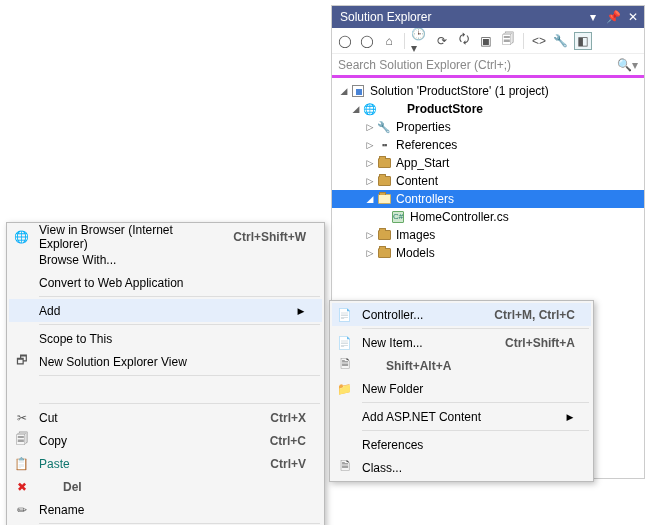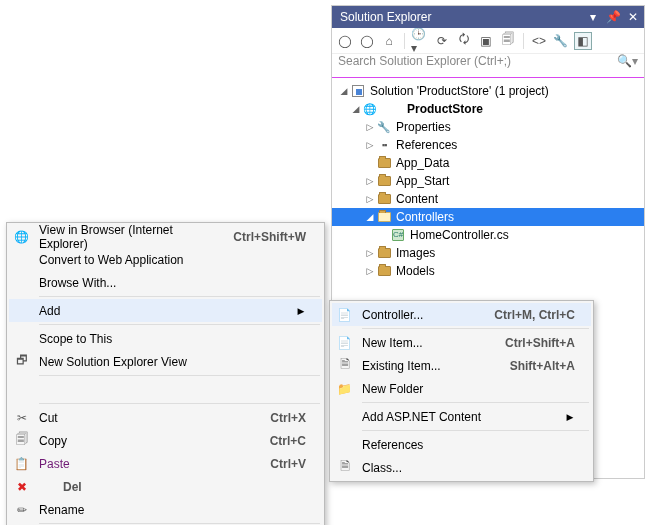--- a/index.html
+++ b/index.html
@@ -6,21 +6,21 @@
   body { margin: 0; background: #fff; width: 650px; height: 525px; position: relative; overflow: hidden; }
   .panel { position: absolute; left: 331px; top: 5px; width: 314px; height: 474px; border: 1px solid #ccc; background: #fff; }
   .panel-title { background: #4b5a8f; color: #fff; height: 22px; line-height: 22px; padding-left: 8px; position: relative; }
   .panel-title .btns { position: absolute; right: 4px; top: 0; display: flex; gap: 6px; }
   .panel-title .btns span { width: 14px; text-align: center; cursor: pointer; }
   .toolbar { height: 26px; display: flex; align-items: center; padding: 0 4px; gap: 4px; border-bottom: 1px solid #eee; color: #555; }
   .tbtn { width:18px; height:18px; display:flex; align-items:center; justify-content:center; cursor:pointer; font-size:12px; }
   .tbtn.boxed { border:1px solid #8aa; background:#eef6f8; }
   .sep { width:1px; height:16px; background:#ddd; margin:0 2px; }
   .spacer-flex { flex:1; }
-  .search { height: 24px; display: flex; border-bottom: 1px solid #d946ef; padding: 0 6px; color: #888; gap: 8px; }
+  .search { height: 24px; display: flex; align-items: center; border-bottom: 3px solid #d946ef; padding: 0 6px; color: #888; gap: 8px; }
   .search span.ph { flex: 1; }
   .search .mag { font-size: 12px; color:#888; }
   .tree { padding: 4px 0; }
   .node { display: flex; align-items: center; height: 18px; padding-right: 6px; white-space: nowrap; }
   .node .arrow { width: 12px; text-align:center; color:#666; font-size:9px; }
   .node .ico { width: 16px; height:14px; display:flex; align-items:center; justify-content:center; margin-right:4px; }
   .node .lbl { color:#000; }
   .node.bold .lbl { font-weight:600;padding-left:25px; }
   .node.sel { background:#2a7ff0; }
   .node.sel .lbl, .node.sel .arrow { color:#fff; }
@@ -31,21 +31,21 @@
   .cs-ico { width:12px; height:12px; border:1px solid #6a6; background:#cfe8cf; border-radius:1px; font-size:8px; color:#276; line-height:10px; text-align:center; }
   .sol-ico { width:12px; height:12px; border:1px solid #888; background:#fff; position:relative; }
   .sol-ico:before { content:""; position:absolute; width:6px; height:6px; background:#4a84d6; left:3px; top:3px; }
   .globe-ico:before { content:"🌐"; font-size:11px; }
 
   .ctx { position:absolute; background:#f5f5f5; border:1px solid #bbb; box-shadow:2px 2px 6px rgba(0,0,0,.25); padding:2px; }
   .ctx .row { display:flex; align-items:center; height:23px; padding:0 16px 0 2px; cursor:pointer; position:relative; }
   .ctx .row.highlight { background:#e5eefb; }
   .ctx .row .cico { width:22px; height:18px; display:flex; align-items:center; justify-content:center; margin-right:6px; color:#555; }
   .ctx .row .clbl { flex:1; color:#000; }
-  .ctx .row.disabled .clbl { color:#701a75; }
+  .ctx .row.disabled .clbl { color:#0f766e; }
   .ctx .row .sc { color:#555; margin-left:24px;font-weight:bold; }
   .ctx .row .sub { width:10px; text-align:center; color:#000; font-size:9px; }
   .ctx hr { border:none; border-top:1px solid #ddd; margin:2px 2px 2px 30px; }
 
   #ctx-main { left:6px; top:222px; width:319px; }
   #ctx-add  { left:329px; top:300px; width:265px; }
 </style>
 </head>
 <body>
 
@@ -94,26 +94,20 @@
     <div class="node" style="padding-left:32px;">
       <span class="arrow">▷</span>
       <span class="ico wrench-ico"></span>
       <span class="lbl">Properties</span>
     </div>
     <div class="node" style="padding-left:32px;">
       <span class="arrow">▷</span>
       <span class="ico refs-ico"></span>
       <span class="lbl">References</span>
     </div>
-    <div class="node" style="padding-left:44px;">
-      <span class="ico">
-          <span class="folder-ico"></span>
-        </span>
-      <span class="lbl">App_Data</span>
-    </div>
     <div class="node" style="padding-left:32px;">
       <span class="arrow">▷</span>
       <span class="ico">
           <span class="folder-ico"></span>
         </span>
       <span class="lbl">App_Start</span>
     </div>
     <div class="node" style="padding-left:32px;">
       <span class="arrow">▷</span>
       <span class="ico">
@@ -152,25 +146,25 @@
 </div>
 
 <div id="ctx-main" class="ctx">
     <div class="row">
       <span class="cico">🌐</span>
       <span class="clbl">View in Browser (Internet Explorer)</span>
       <span class="sc">Ctrl+Shift+W</span>
     </div>
     <div class="row">
       <span class="cico"></span>
+      <span class="clbl">Browse With...</span>
+    </div>
+    <div class="row">
+      <span class="cico"></span>
       <span class="clbl">Convert to Web Application</span>
-    </div>
-    <div class="row">
-      <span class="cico"></span>
-      <span class="clbl">Browse With...</span>
     </div>
     <hr>
     <div class="row highlight">
       <span class="cico"></span>
       <span class="clbl">Add</span>
       <span class="sub">▶</span>
     </div>
     <hr>
     <div class="row">
       <span class="cico"></span>
@@ -218,21 +212,20 @@
       <span class="sc">Ctrl+M, Ctrl+C</span>
     </div>
     <hr>
     <div class="row">
       <span class="cico">📄</span>
       <span class="clbl">New Item...</span>
       <span class="sc">Ctrl+Shift+A</span>
     </div>
     <div class="row">
       <span class="cico">🗎</span>
-      <span class="clbl">Existing Item...</span>
       <span class="sc">Shift+Alt+A</span>
     </div>
     <div class="row">
       <span class="cico">📁</span>
       <span class="clbl">New Folder</span>
     </div>
     <hr>
     <div class="row">
       <span class="cico"></span>
       <span class="clbl">Add ASP.NET Content</span>

